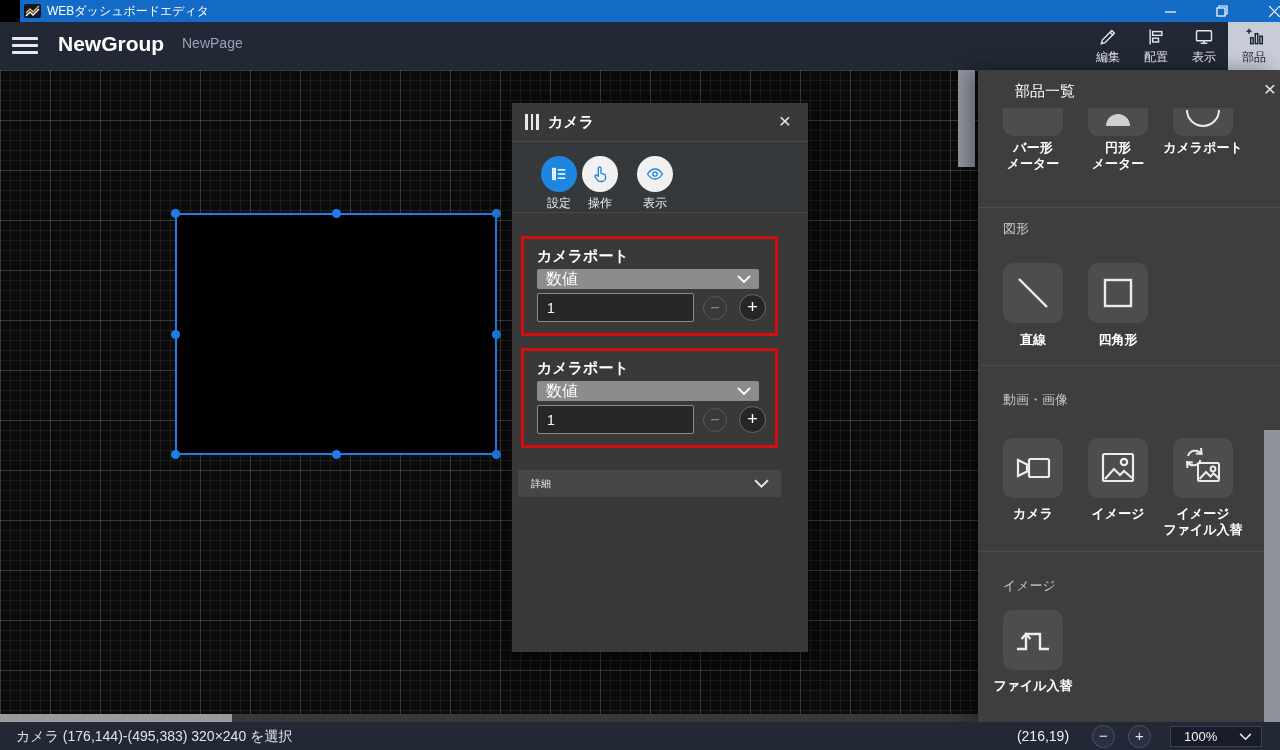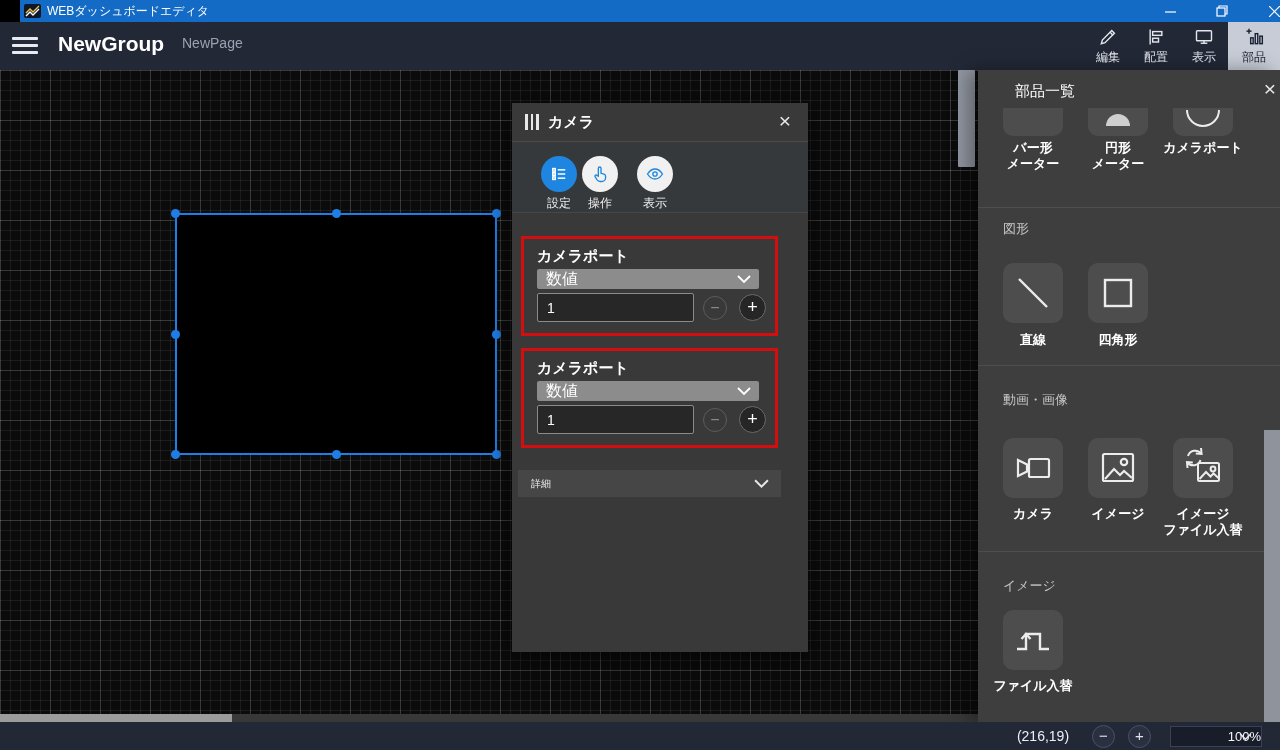--- a/index.html
+++ b/index.html
@@ -114,21 +114,21 @@
   .statusbar { position:absolute; left:0; top:722px; width:1280px; height:28px; background:#232837; }
   .status-text { position:absolute; left:16px; top:6px; color:#dfe3ea; font-size:14px; }
   .coords { position:absolute; left:1008px; top:6px; width:70px; text-align:center;
     color:#eceff5; font-size:14px; }
   .zoom-btn { position:absolute; top:3px; width:23px; height:23px; border-radius:50%;
     border:1.5px solid #4a5166; background:#2b3041; color:#dfe3ec; text-align:center;
     font-size:15px; line-height:20px; cursor:pointer; }
   .zb-minus { left:1092px; } .zb-plus { left:1128px; }
   .zoom-select { position:absolute; left:1170px; top:4px; width:92px; height:21px; background:#191d29;
     border:1px solid #3a4154; border-radius:0; color:#f2f4f8; font-size:13px; line-height:19px;
-    padding-left:13px; cursor:pointer;text-align:right; }
+    padding-left:13px; cursor:pointer; }
   .zoom-select svg { position:absolute; right:9px; top:6px; stroke:#dfe3ec; }
 </style>
 </head>
 <body>
 
 <div class="app">
 
   <div class="titlebar">
     <div class="appicon">
       <svg width="15" height="12" viewBox="0 0 15 12">
@@ -392,20 +392,21 @@
           <polyline points="18.5,29 23,24 27.5,29"></polyline>
         </svg>
       </div>
       <div class="tile-label lcol1" style="top:570px">ファイル入替</div>
 
       <div class="panel-scrollbar"></div>
     </div>
   </div>
 
   <div class="statusbar">
+    <div class="status-text">カメラ (176,144)-(495,383) 320×240 を選択</div>
     <div class="coords">(216,19)</div>
     <div class="zoom-btn zb-minus">
       <span>−</span>
     </div>
     <div class="zoom-btn zb-plus">
       <span>+</span>
     </div>
     <div class="zoom-select">
       <span>100%</span>
       <svg width="13" height="8" viewBox="0 0 14 9" fill="none" stroke-width="1.8">

